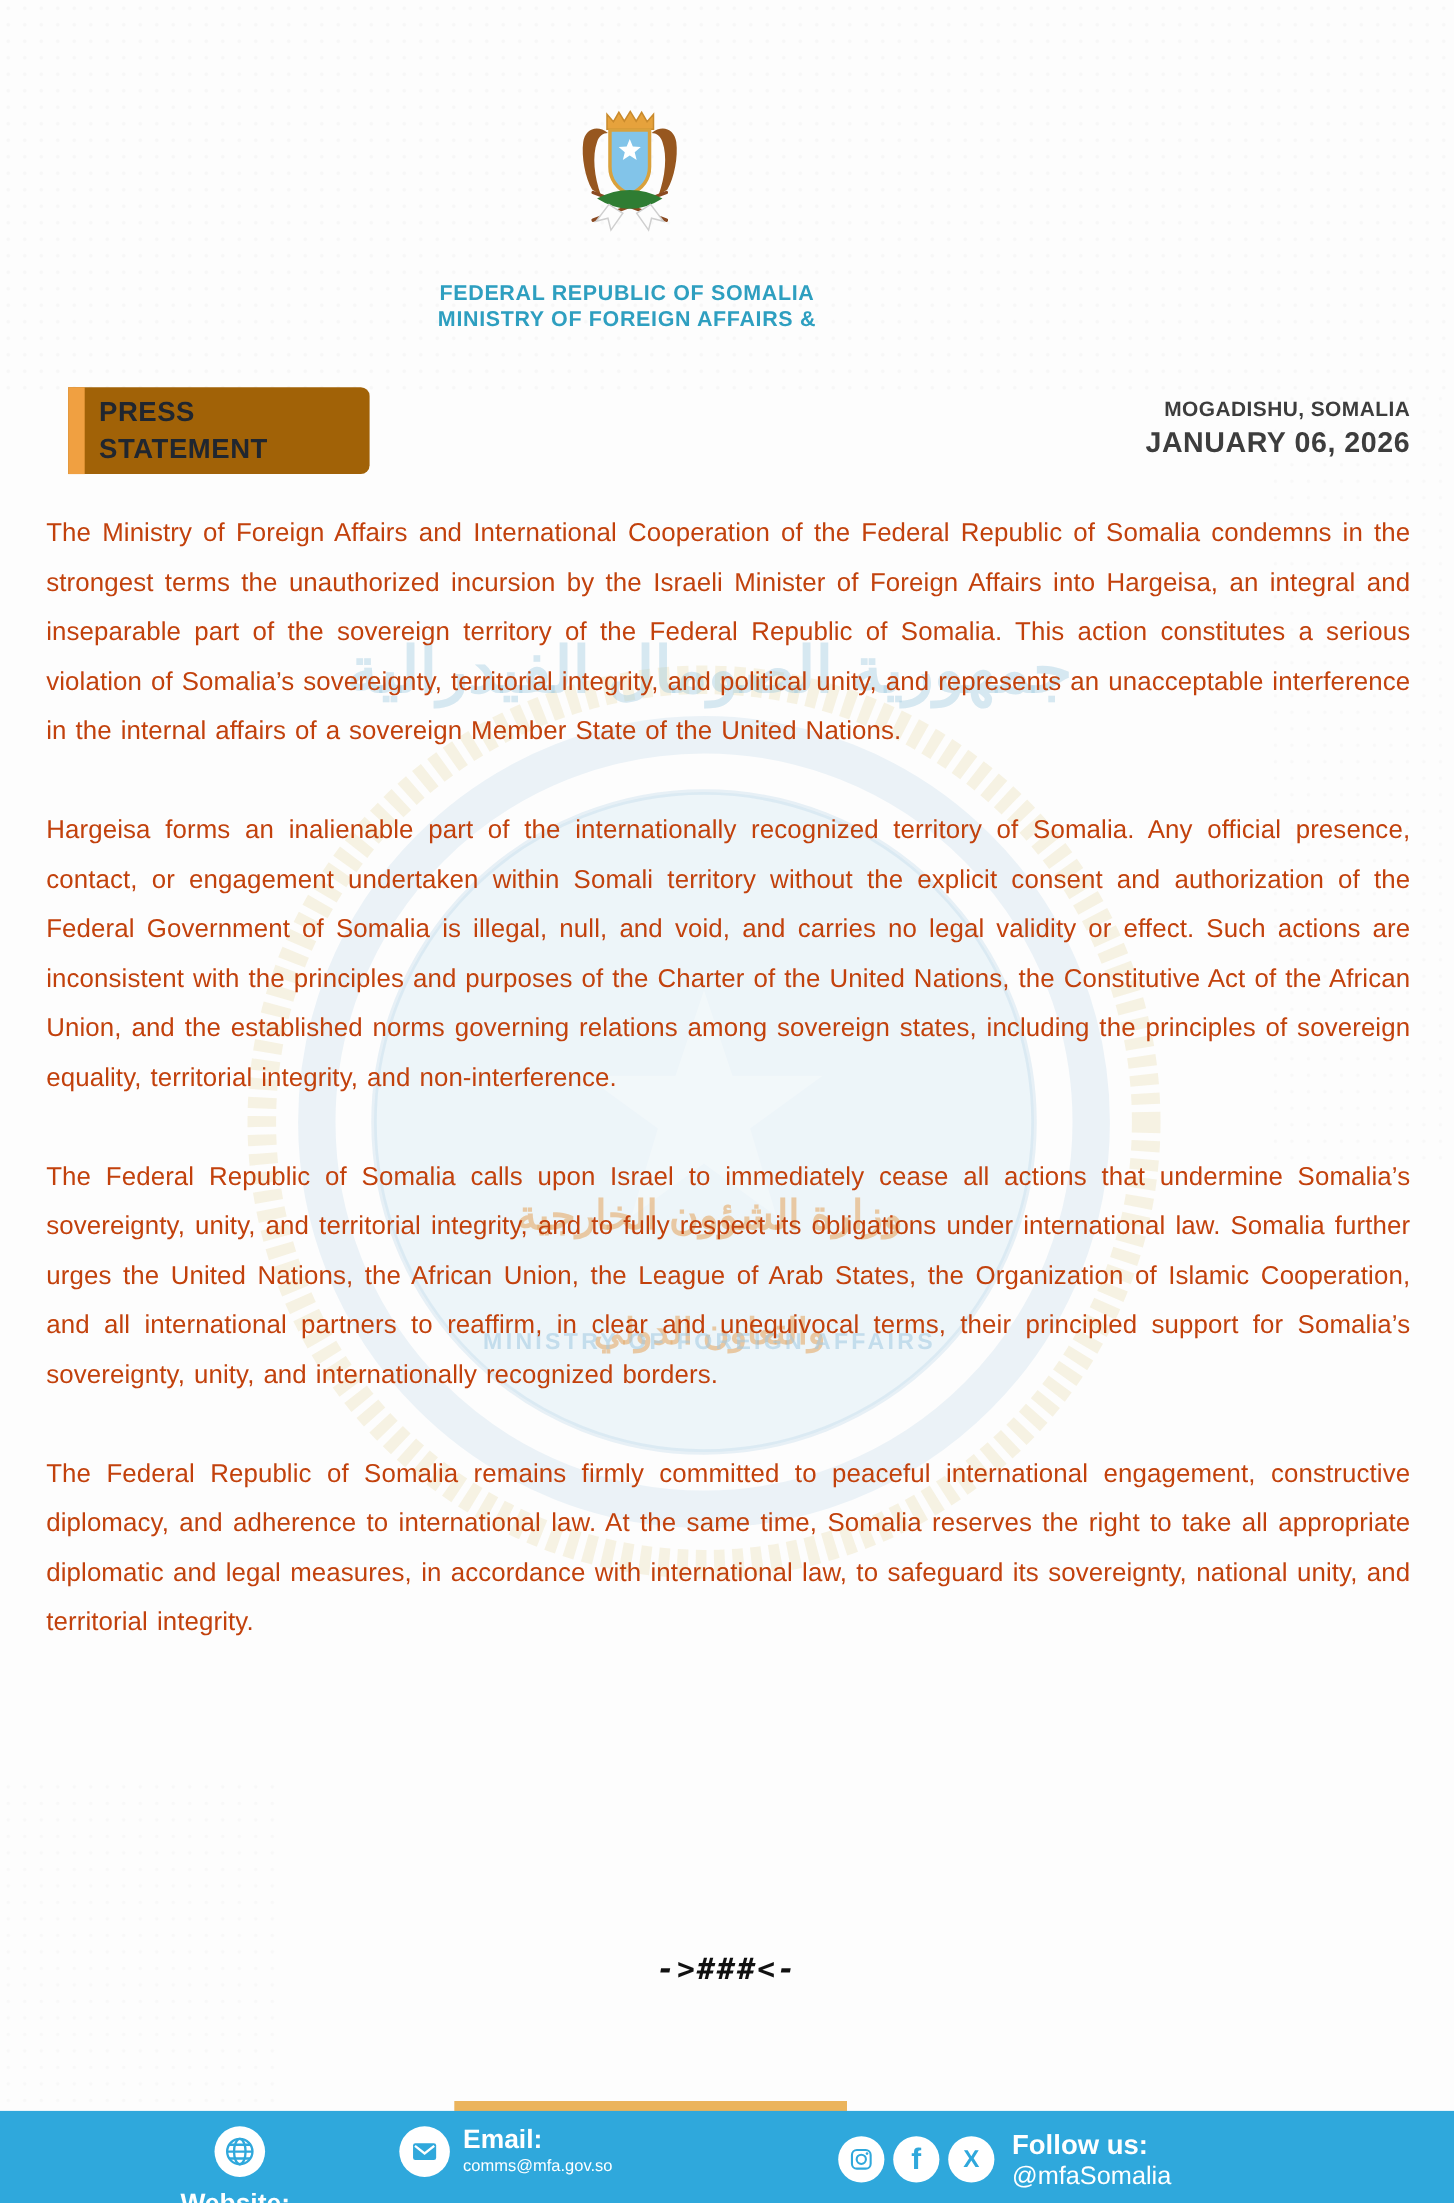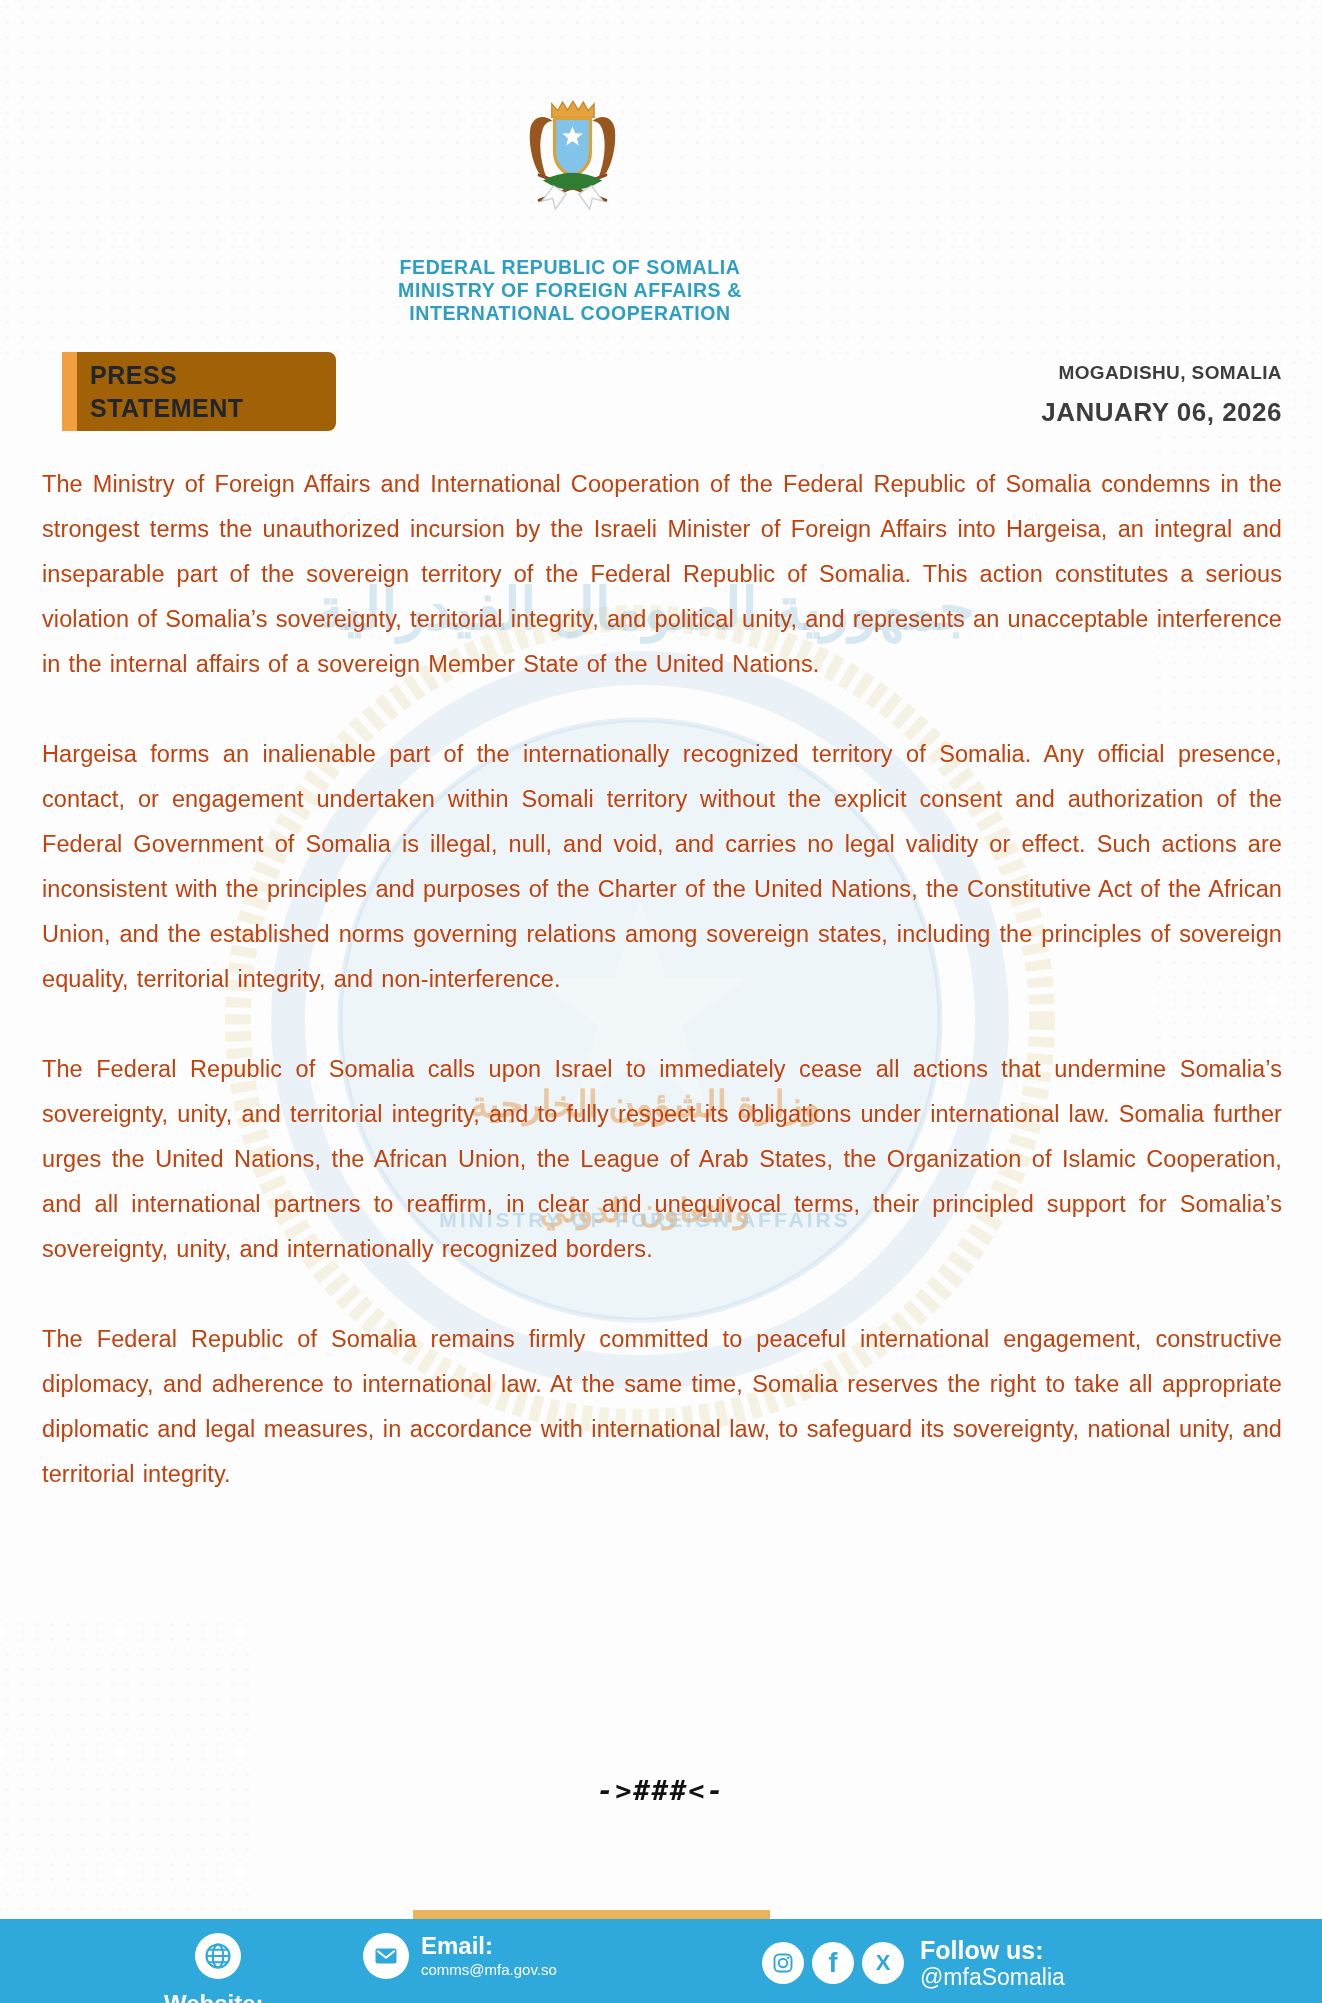--- a/index.html
+++ b/index.html
@@ -51,21 +51,21 @@
     position:absolute; left:62px; top:352px; width:274px; height:79px;
     background:#a16207; border-radius:0 8px 8px 0;
   }
   .press-bar { position:absolute; left:0; top:0; width:15px; height:79px; background:#F0A041; }
   .press-text {
     position:absolute; left:28px; top:7px;
     font-size:25px; font-weight:800; line-height:33px; letter-spacing:0.5px; color:#20262F;
   }
   .dateline { position:absolute; right:40px; top:362px; text-align:right; color:#3D3D3D; }
   .date-location { font-size:19px; font-weight:bold; letter-spacing:0.4px; }
-  .date-date { font-size:26px; font-weight:800; letter-spacing:0.5px; margin-top:13px; }
+  .date-date { font-size:26px; font-weight:800; letter-spacing:0.5px; margin-top:3px; }
 
   
   .body-text {
     position:absolute; left:42px; top:462px; width:1240px;
     font-size:23.5px; line-height:45px; color:#c2410c;
     text-align:justify; letter-spacing:0.1px; word-spacing:1.5px;
   }
   .body-text p { margin-bottom:45px; }
 
   .end-mark {
@@ -133,21 +133,20 @@
       <path d="M42 96 q33-17 66 0 q-33 21-66 0" fill="#2F7D33"></path>
 
       <path d="M54 102 l-13 17 12-3 3 12 12-17 z" fill="#FDFDFD" stroke="#CFCFCF" stroke-width="1.5"></path>
       <path d="M96 102 l13 17 -12-3 -3 12 -12-17 z" fill="#FDFDFD" stroke="#CFCFCF" stroke-width="1.5"></path>
     </svg>
   </div>
 
   <div class="org-block">
     <div>FEDERAL REPUBLIC OF SOMALIA</div>
     <div>MINISTRY OF FOREIGN AFFAIRS &amp;</div>
-    <div>INTERNATIONAL COOPERATION</div>
   </div>
 
   <div class="press-box">
     <div class="press-bar"></div>
     <div class="press-text">
       <div>PRESS</div>
       <div>STATEMENT</div>
     </div>
   </div>
 

